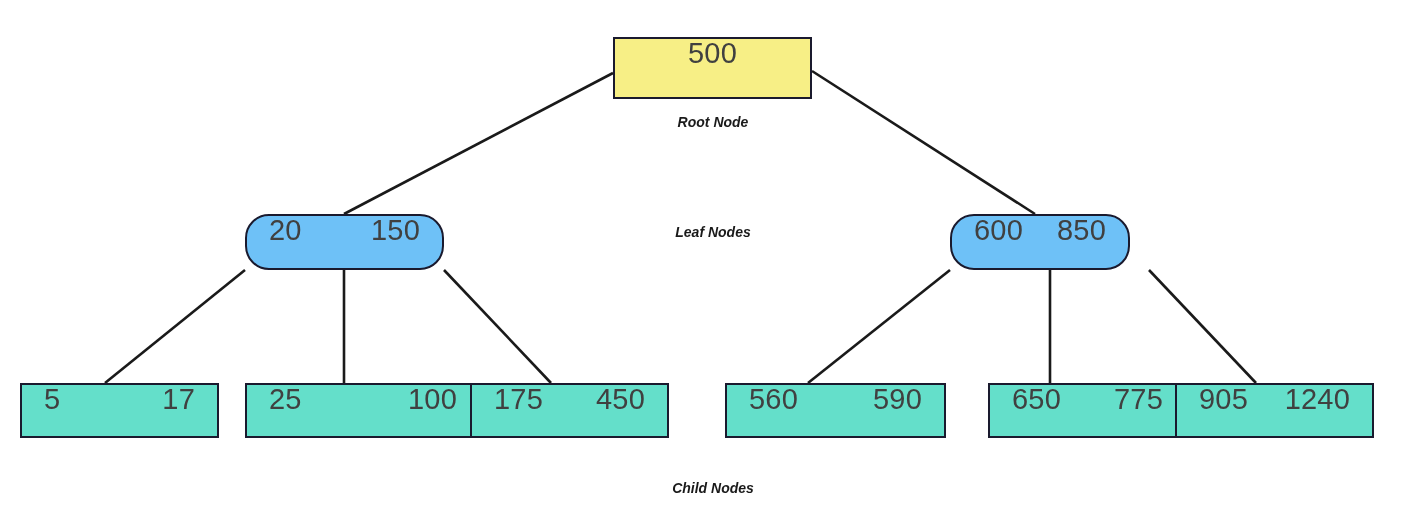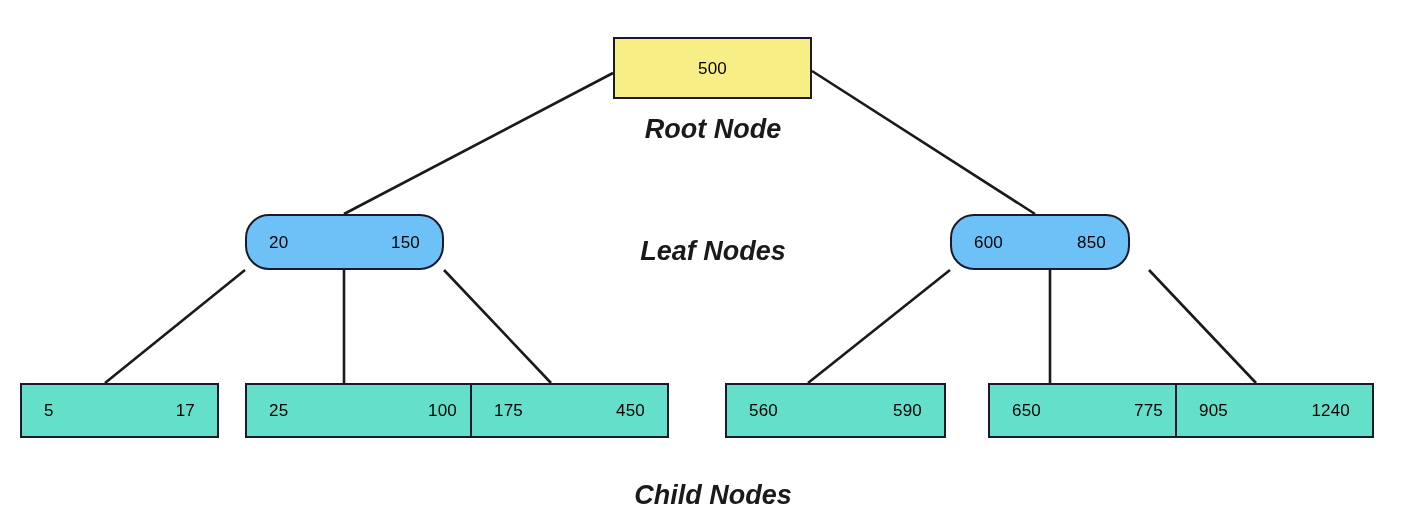--- a/index.html
+++ b/index.html
@@ -23,25 +23,24 @@
     top: 0;
     width: 1426px;
     height: 532px;
     pointer-events: none;
   }
   .node {
     position: absolute;
     box-sizing: border-box;
     border: 2.5px solid #1a1a2e;
     display: flex;
-    align-items: center;
     justify-content: space-between;
     padding: 0 22px;
-    font-size: 17px;
-    color: #000000;
+    font-size: 29px;
+    color: #404040;
     letter-spacing: 0.2px;
     z-index: 2;
   }
   .node.single {
     justify-content: center;
     padding: 0;
   }
   .node-root {
     background: #f7ef86;
   }
@@ -51,21 +50,21 @@
   }
   .node-child {
     background: #64dfca;
   }
   .node-key {
     line-height: 1;
     white-space: nowrap;
   }
   .caption {
     position: absolute;
-    font-size: 27px;
+    font-size: 14px;
     font-style: italic;
     font-weight: 600;
     color: #1a1a1a;
     white-space: nowrap;
     text-align: center;
     z-index: 3;
   }
 </style>
 </head>
 <body>
@@ -115,17 +114,17 @@
         <span class="node-key">650</span>
         <span class="node-key">775</span>
       </div>
       <div class="node node-child" style="left: 1175px; top: 383px; width: 199px; height: 55px;">
         <span class="node-key">905</span>
         <span class="node-key">1240</span>
       </div>
     </div>
   <div id="caption-layer">
       <div class="caption" style="left: 563px; top: 114px; width: 300px;">Root Node</div>
-      <div class="caption" style="left: 563px; top: 224px; width: 300px; margin-top: 12px;">Leaf Nodes</div>
+      <div class="caption" style="left: 563px; top: 224px; width: 300px;">Leaf Nodes</div>
       <div class="caption" style="left: 563px; top: 480px; width: 300px;">Child Nodes</div>
     </div>
 
 </div>
 
 </body></html>

